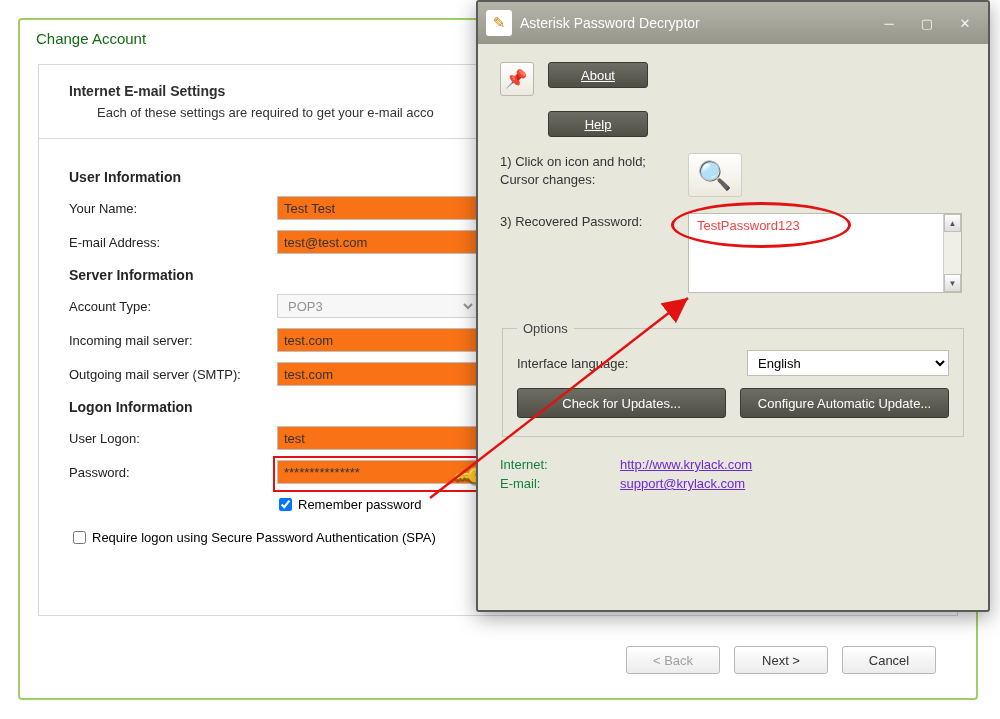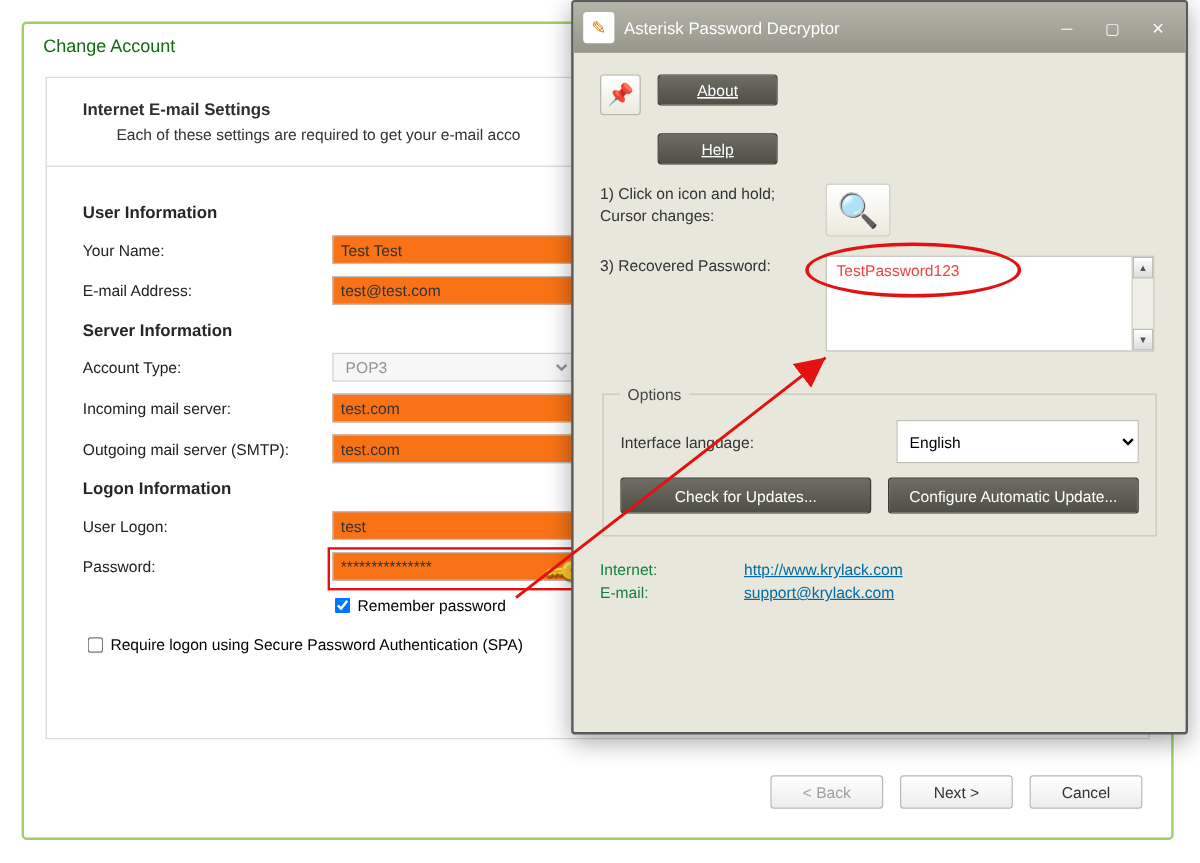--- a/index.html
+++ b/index.html
@@ -124,21 +124,21 @@
     font-size: 22px;
     color: #f0a500;
     text-shadow: 1px 1px 1px rgba(0,0,0,.35);
     pointer-events: none;
     transform: rotate(40deg);
   }
 
   
   .btn-bar {
     position: absolute;
-    right: 24px;
+    right: 40px;
     bottom: 24px;
     display: flex;
     gap: 14px;
   }
   .winbtn {
     min-width: 94px;
     height: 28px;
     background: linear-gradient(#ffffff,#ececec);
     border: 1px solid #b8b8b8;
     border-radius: 3px;
@@ -315,21 +315,21 @@
   .opt-row {
     display: flex;
     align-items: center;
     margin-bottom: 12px;
   }
   .opt-row label {
     width: 230px;
   }
   .opt-row select {
     flex: 1;
-    height: 36px;
+    height: 26px;
     border: 1px solid #bfbfb3;
     background: #fff;
     font: inherit;
     padding: 0 6px;
   }
   .opt-btns {
     display: flex;
     gap: 14px;
   }
   .darkbtn.wide {
@@ -343,21 +343,21 @@
   }
   .links .r {
     display: flex;
     margin: 4px 0;
   }
   .links .r .l {
     width: 120px;
     color: #15803d;
   }
   .links a {
-    color: #0369a1;
+    color: #6d28d9;
     text-decoration: underline;
   }
 
   
   svg.arrow {
     position: absolute;
     left: 0;
     top: 0;
     width: 1000px;
     height: 719px;

